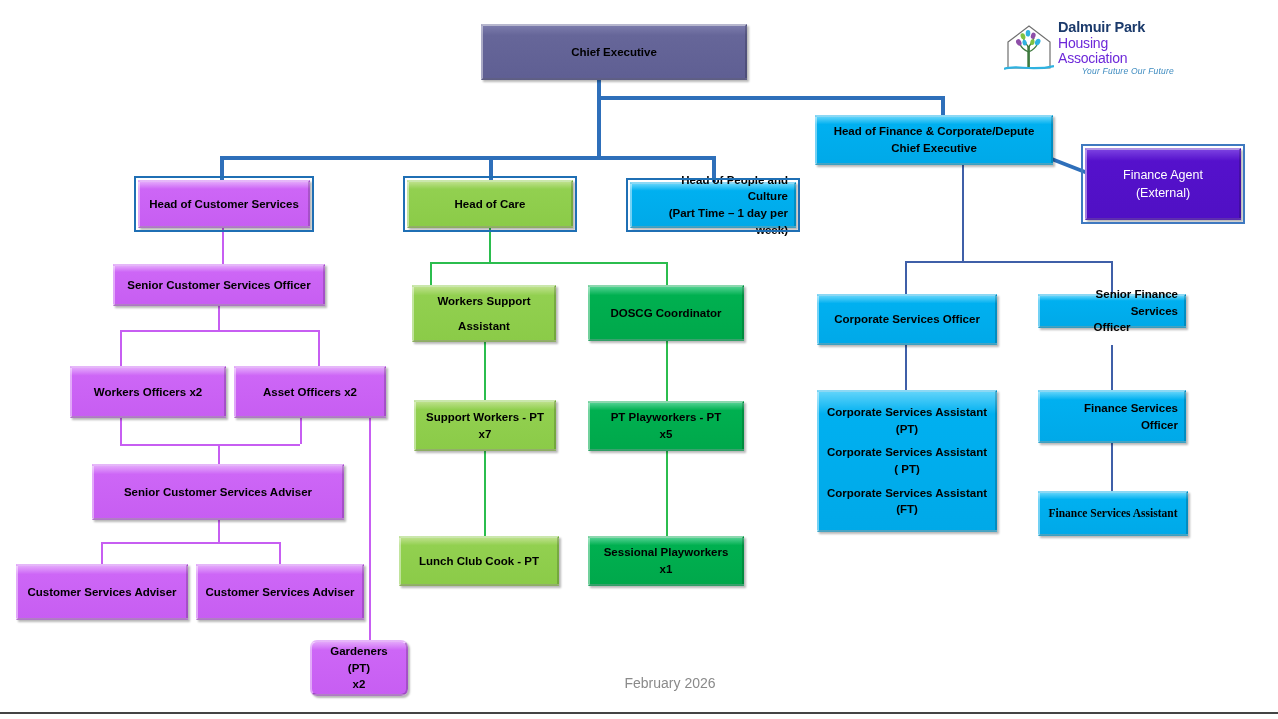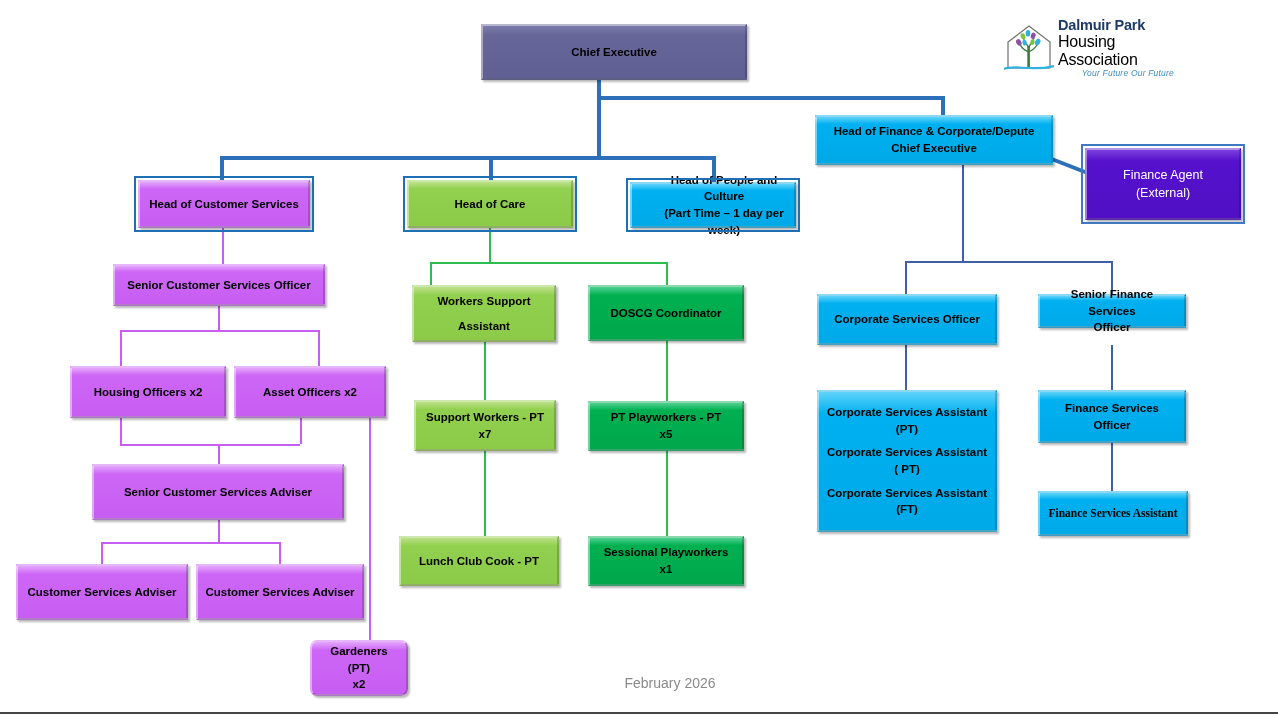--- a/index.html
+++ b/index.html
@@ -47,21 +47,21 @@
     border-bottom: 2px solid rgba(0,0,0,0.22);
     box-shadow: 2px 2px 2px rgba(0,0,0,0.28);
   }
   .node .line { display: block; }
 
   
   .fill-slate   { background: linear-gradient(180deg,#7b7bab 0%,#666699 18%,#5f5f93 100%); }
   .fill-magenta { background: linear-gradient(180deg,#e3a6fb 0%,#cd66f6 16%,#c75ef2 100%); }
   .fill-lgreen  { background: linear-gradient(180deg,#bde08a 0%,#92d050 16%,#8bcb48 100%); }
   .fill-dgreen  { background: linear-gradient(180deg,#4fd190 0%,#00b050 16%,#00a84b 100%); }
-  .fill-cyan    { background: linear-gradient(180deg,#5fd3fa 0%,#00b0f0 16%,#00a9e8 100%); }
+  .fill-cyan    { background: linear-gradient(180deg,#5fd3fa 0%,#00b0f0 16%,#00a9e8 100%); text-align: right; }
   .fill-violet  { background: linear-gradient(180deg,#7a3fe0 0%,#5511cc 16%,#5010c4 100%); color:#ffffff;text-align:right; }
 
   
   .framed {
     outline: 2px solid #1f6fb4;
     outline-offset: 2px;
   }
   .framed-cyan {
     outline: 2px solid #1f6fb4;
     outline-offset: 2px;
@@ -108,21 +108,21 @@
   }
   #logo .mark { width: 50px; height: 52px; flex: 0 0 50px; }
   #logo .words {
     margin-left: 4px;
     display: flex;
     flex-direction: column;
     justify-content: center;
     line-height: 1.08;
   }
   #logo .l1 { font-size: 14.5px; font-weight: bold; color: #1b3a6b; letter-spacing: -0.2px; }
-  #logo .l2 { font-size: 16px; color: #000000; letter-spacing: -0.2px; }
+  #logo .l2 { font-size: 14px; color: #6d28d9; letter-spacing: -0.2px; }
   #logo .l3 {
     font-size: 8.5px; color: #3f8cc0; font-style: italic;
     text-align: right; margin-top: 1px; letter-spacing: 0.2px;
   }
 
   
   #footer-date {
     position: absolute;
     left: 560px;
     top: 675px;
@@ -215,21 +215,21 @@
     <span class="line">Chief Executive</span>
   </div>
 
   <div class="node fill-magenta framed" style="left:138px; top:180px; width:172px; height:48px;">
     <span class="line">Head of Customer Services</span>
   </div>
   <div class="node fill-magenta" style="left:113px; top:264px; width:212px; height:42px;">
     <span class="line">Senior Customer Services Officer</span>
   </div>
   <div class="node fill-magenta" style="left:70px; top:366px; width:156px; height:52px;">
-    <span class="line">Housing Officers x2</span>
+    <span class="line">Workers Officers x2</span>
   </div>
   <div class="node fill-magenta" style="left:234px; top:366px; width:152px; height:52px;">
     <span class="line">Asset Officers x2</span>
   </div>
   <div class="node fill-magenta" style="left:92px; top:464px; width:252px; height:56px;">
     <span class="line">Senior Customer Services Adviser</span>
   </div>
   <div class="node fill-magenta" style="left:16px; top:564px; width:172px; height:56px;">
     <span class="line">Customer Services Adviser</span>
   </div>

